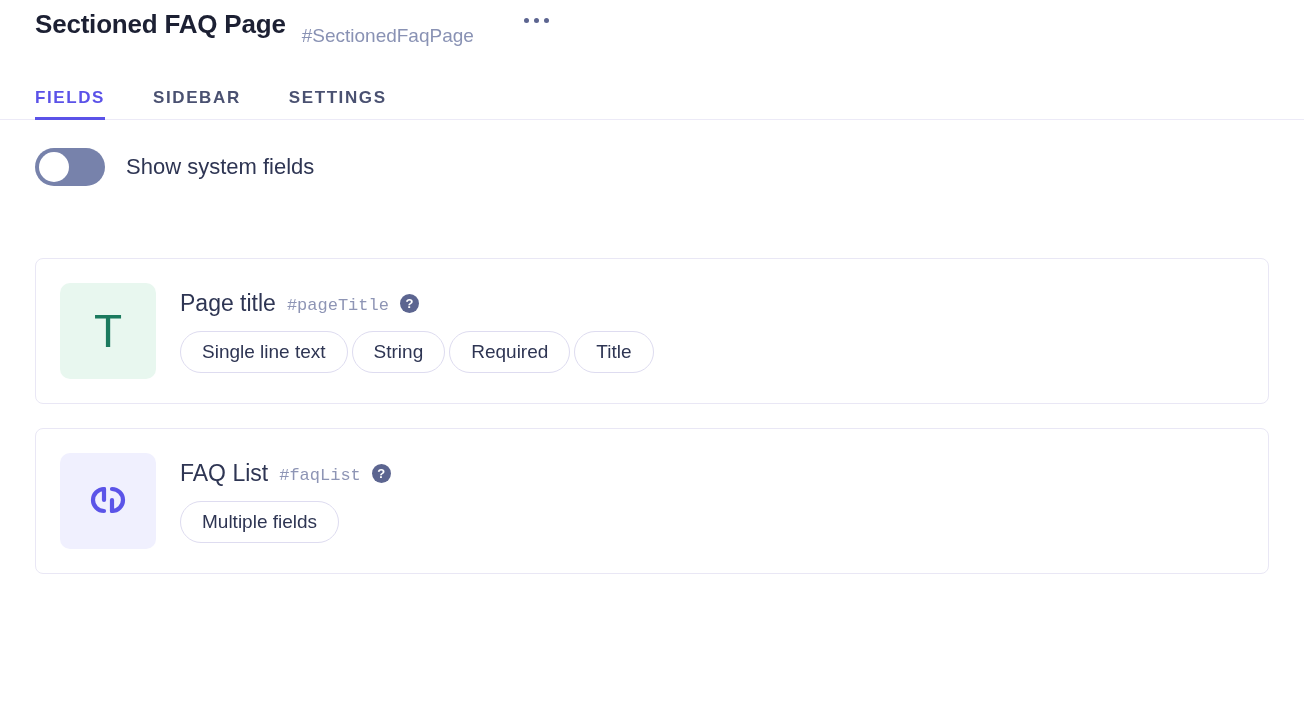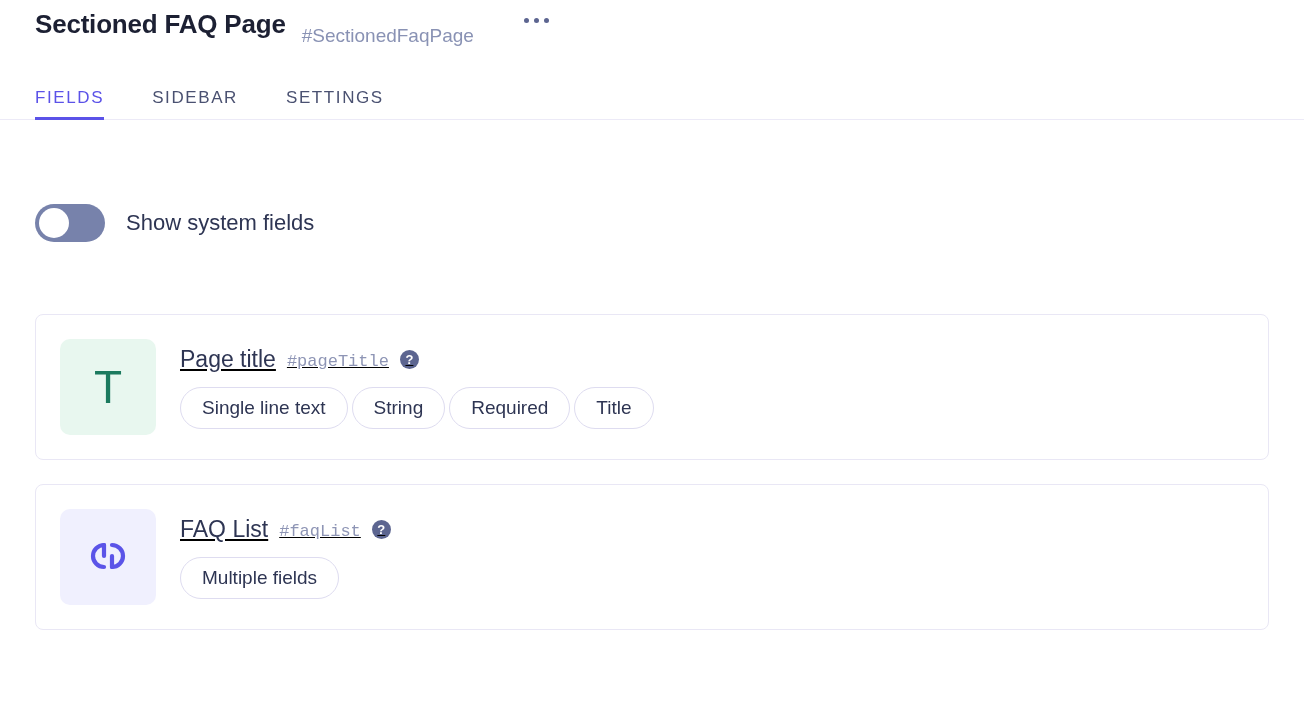--- a/index.html
+++ b/index.html
@@ -62,21 +62,21 @@
   }
   .tabs::after {
     content: "";
     position: absolute;
     left: -35px; right: -35px; bottom: 0;
     height: 1px;
     background: #eceaf7;
   }
   .tab {
     font-size: 17px;
-    font-weight: 400;
+    font-weight: 700;
     letter-spacing: 1.6px;
     color: #4a5171;
     padding: 0 0 12px 0;
     margin-right: 48px;
     cursor: pointer;
     position: relative;
     white-space: nowrap;
   }
   .tab.active { color: #5b52e8; }
   .tab.active::after {
@@ -86,21 +86,21 @@
     height: 3px;
     background: #5b52e8;
     z-index: 2;
   }
 
   
   .toggle-row {
     display: flex;
     align-items: center;
     gap: 21px;
-    margin-top: 84px;
+    margin-top: 28px;
   }
   .toggle {
     width: 70px; height: 38px;
     border-radius: 19px;
     background: #7782ab;
     position: relative;
     cursor: pointer;
     flex: 0 0 auto;
   }
   .toggle .knob {
@@ -144,21 +144,20 @@
     color: #1b7a5e;
     line-height: 1;
     font-family: "Liberation Sans", sans-serif;
   }
 
   .field-body { display: flex; flex-direction: column; gap: 14px; min-width: 0; }
   .field-heading {
     display: flex;
     align-items: center;
     gap: 11px;
-    text-decoration: underline;
   }
   .field-name {
     font-size: 23px;
     color: #2e3553;
     font-weight: 400;
     white-space: nowrap;
   }
   .field-slug {
     font-family: "Liberation Mono", monospace;
     font-size: 17px;

